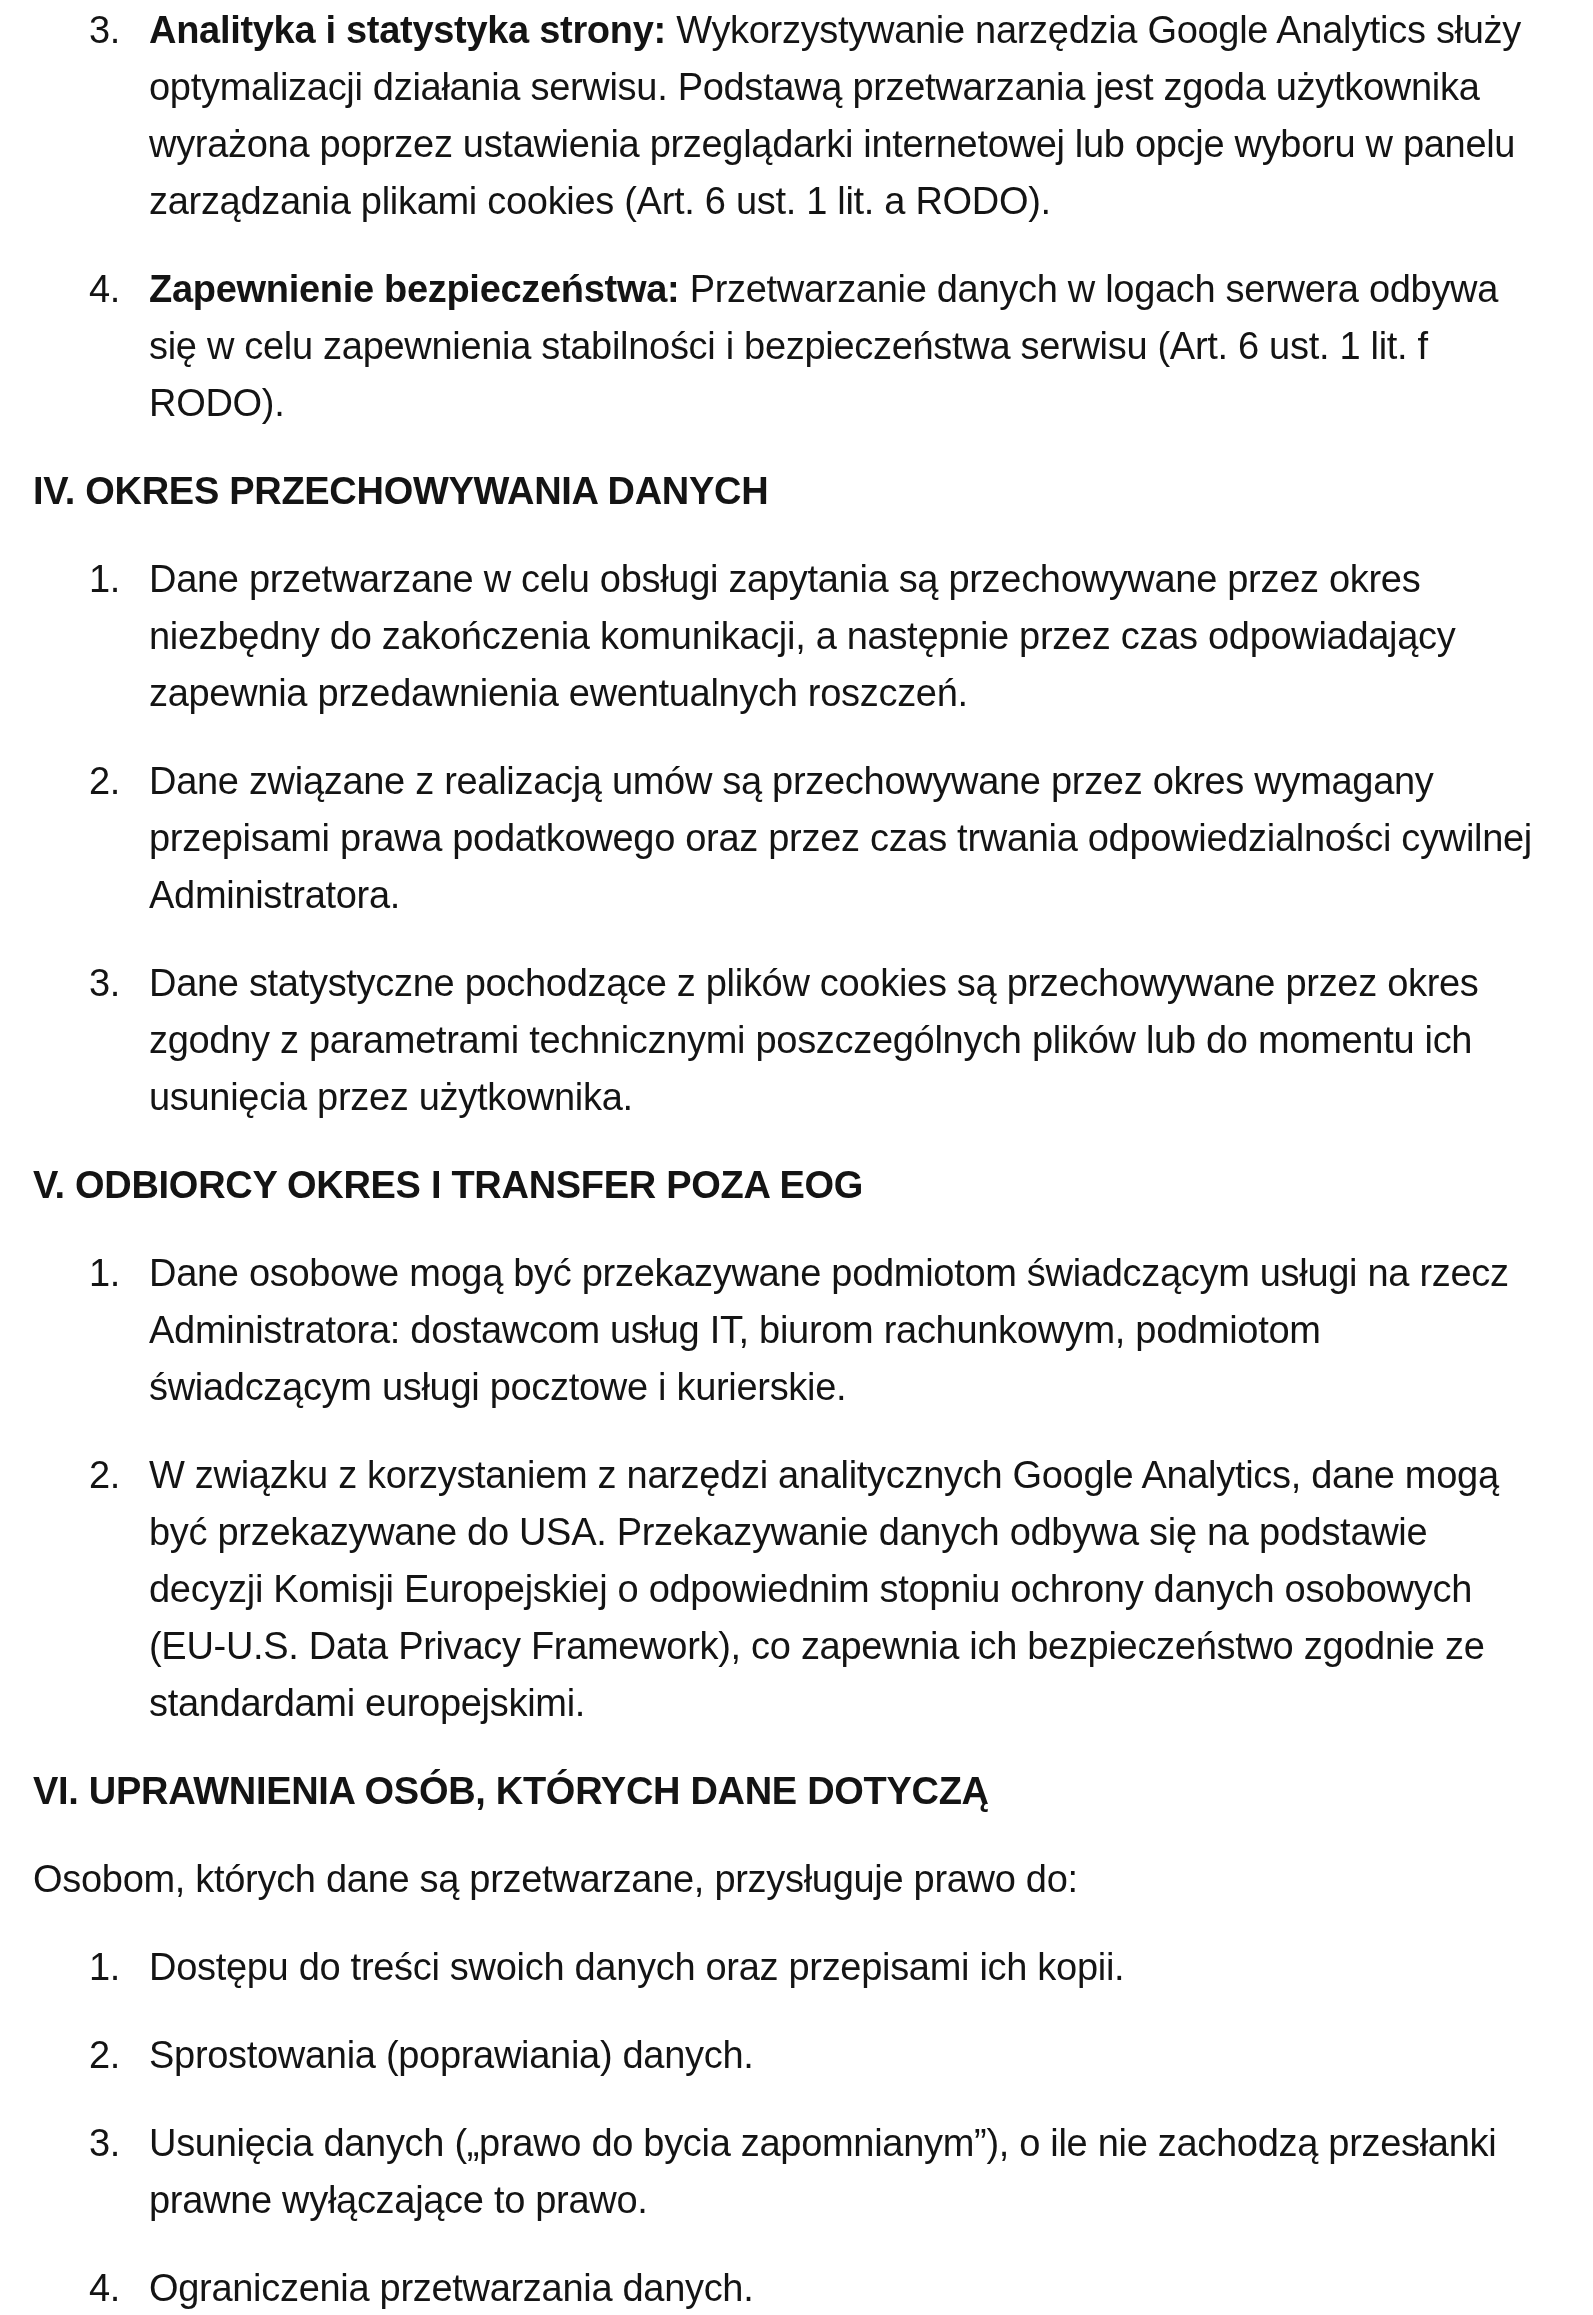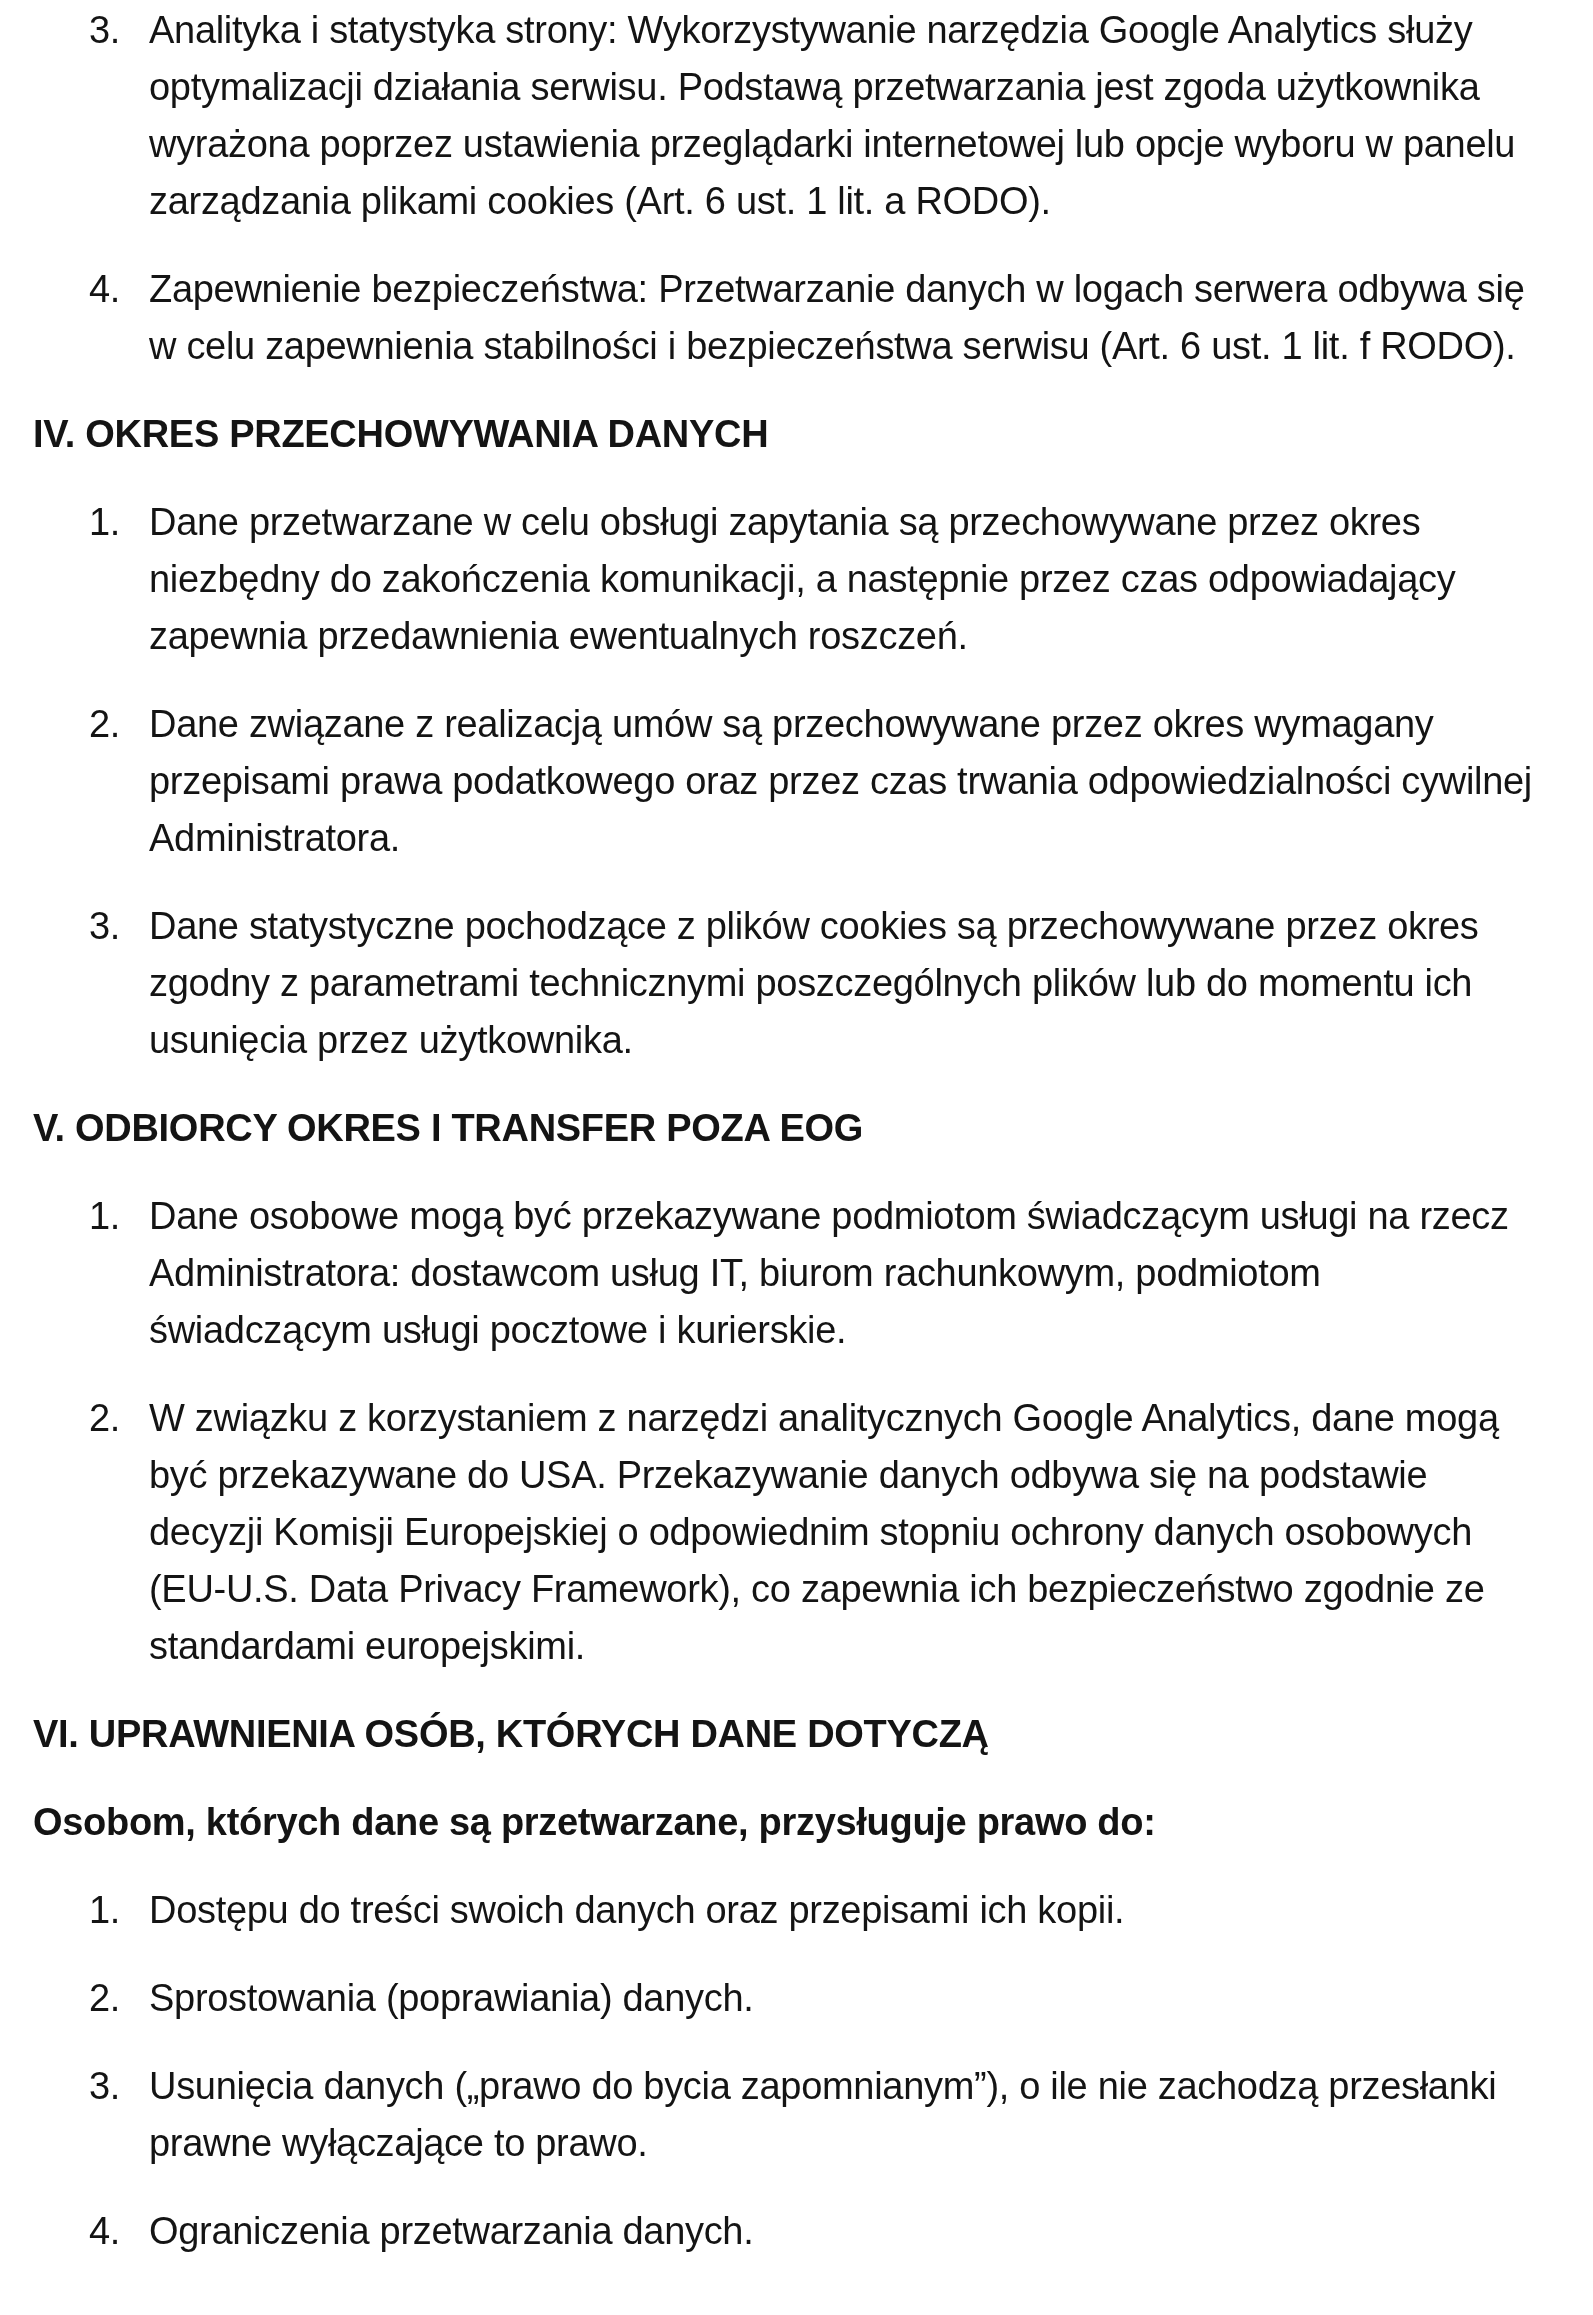--- a/index.html
+++ b/index.html
@@ -22,37 +22,36 @@
     font-size: 38px;
     line-height: 57px;
     letter-spacing: -0.3px;
   }
   .heading {
     font-weight: bold;
     margin: 0 0 31px 0;
   }
   .intro-paragraph {
     margin: 0 0 31px 0;
-    font-weight: bold;
   }
   .li {
     display: flex;
     align-items: flex-start;
     padding-left: 56px;
     margin: 0 0 31px 0;
   }
   .num {
     flex: none;
     width: 60px;
   }
   .li-text {
     flex: 1 1 auto;
   }
   .lead {
-    font-weight: normal;
+    font-weight: bold;
   }
 </style>
 </head>
 <body>
 
 <div class="page">
 
   <div class="li">
     <span class="num">3.</span>
     <div class="li-text">

